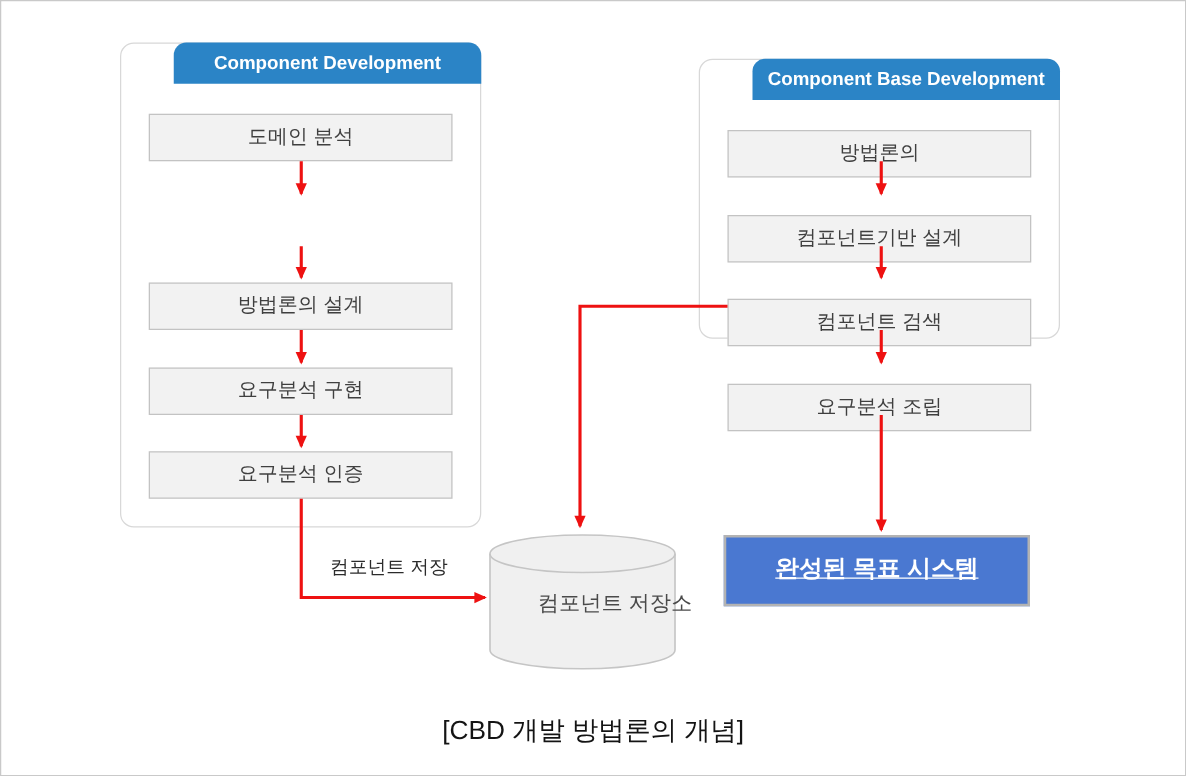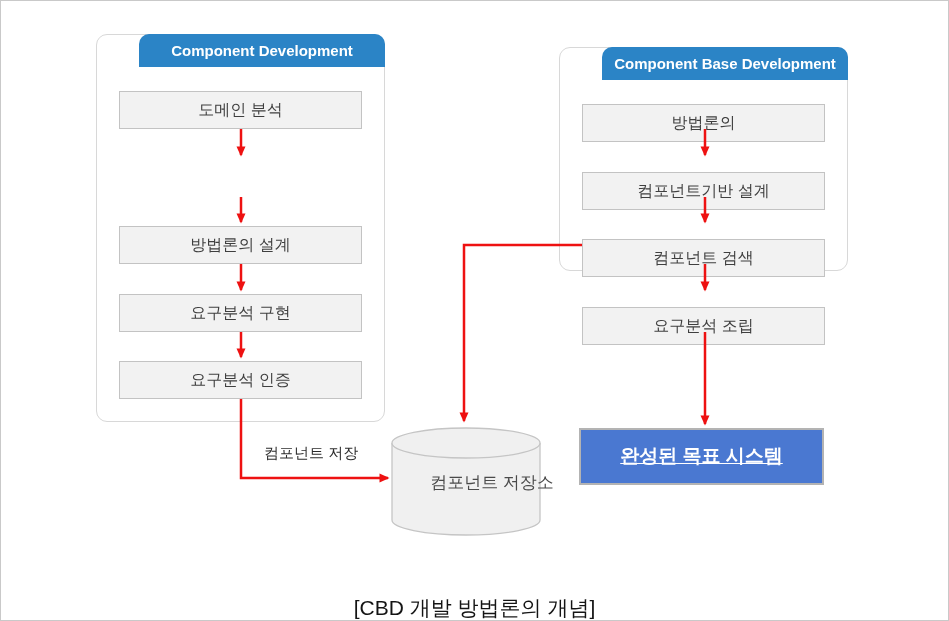--- a/index.html
+++ b/index.html
@@ -52,21 +52,21 @@
     color:#2b2b2b;font-size:15px;text-align:left;white-space:nowrap;
   }
   .target-box{
     position:absolute;left:578px;top:427px;width:245px;height:57px;box-sizing:border-box;
     background:var(--target-blue);border:2px solid #b3b3b3;
     color:#ffffff;font-weight:bold;font-size:19px;line-height:52px;text-align:center;
     white-space:nowrap;
     text-decoration:underline;
   }
   .caption{
-    position:absolute;left:0;top:593px;width:100%;
+    position:absolute;left:0;top:569px;width:100%;
     color:#141414;font-size:21px;text-align:center;white-space:nowrap;
   }
 </style>
 </head>
 <body>
 
 <div class="canvas">
 
   <div class="panel left">
     <div class="panel-header">Component Development</div>

